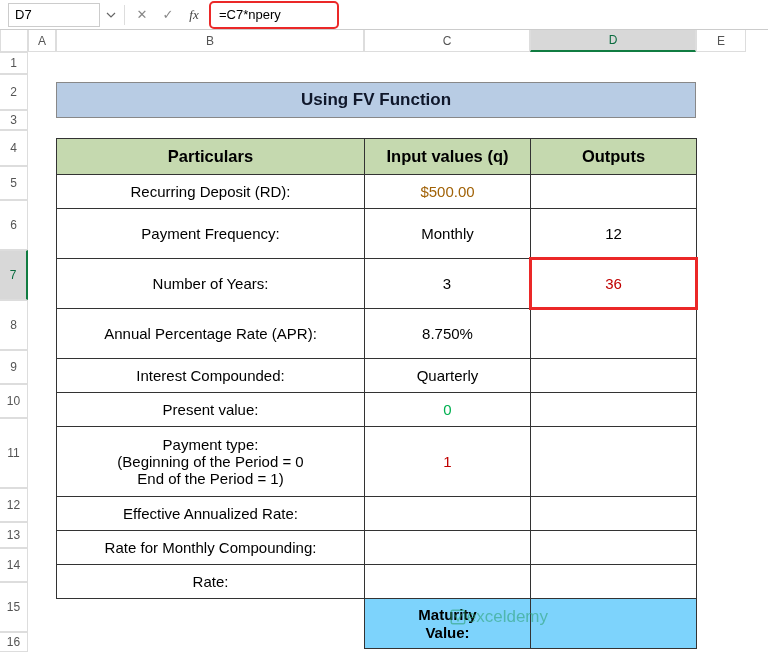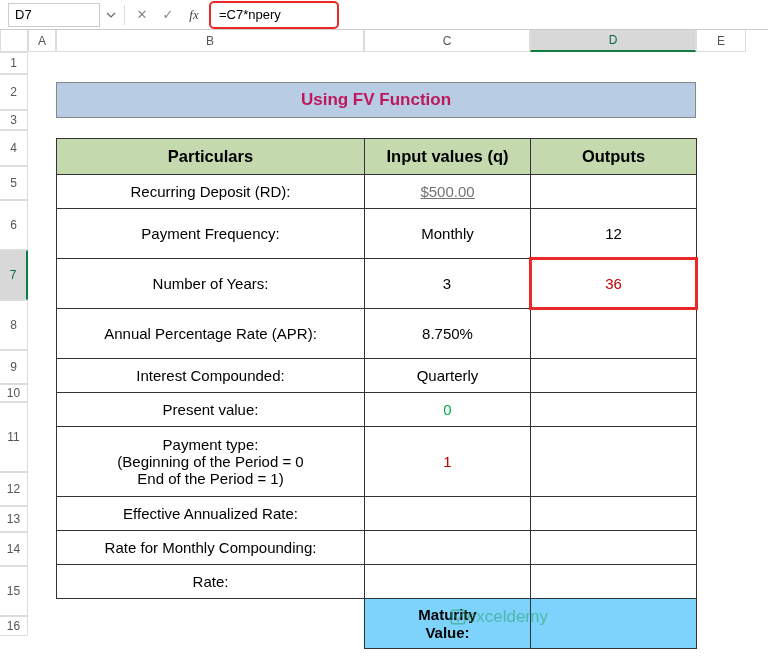--- a/index.html
+++ b/index.html
@@ -16,35 +16,35 @@
 .grid-wrap { position: relative; }
 .col-headers { display: grid; grid-template-columns: 28px 28px 308px 166px 166px 50px; height: 22px; }
 .ch { border: 1px solid #ddd; border-top: none; background: #fff; display: flex; align-items: center; justify-content: center; font-size: 12px; color: #555; }
 .ch.sel { background: #d8d8d8; color: #0a6b3f; border-bottom: 2px solid #107c41; }
 .ch.corner { background: #fff; }
 .rh { border: 1px solid #ddd; border-left: none; background: #fff; display: flex; align-items: center; justify-content: center; font-size: 12px; color: #555; }
 .rh.sel { background: #d8d8d8; color: #0a6b3f; border-right: 2px solid #107c41; }
 
 .sheet-area { position: absolute; left: 56px; top: 22px; width: 690px; }
 .title-row { height: 36px; margin-top: 22px; }
-.title-cell { background: #b8cce4; border: 1px solid #888; display: flex; align-items: center; justify-content: center; font-weight: bold; font-size: 17px; color: #be185d; width: 640px; margin-left: 0; height: 36px; margin-top: 30px; }
+.title-cell { background: #b8cce4; border: 1px solid #888; display: flex; align-items: center; justify-content: center; font-weight: bold; font-size: 17px; color: #0f172a; width: 640px; margin-left: 0; height: 36px; margin-top: 30px; }
 
 .tbl { border-collapse: collapse; margin-top: 20px; }
 .tbl th, .tbl td { border: 1.5px solid #333; text-align: center; vertical-align: middle; font-size: 15px; }
 .tbl th { background: #c5d9af; font-weight: bold; height: 36px; font-size: 16.5px; }
 .tbl th.colB { width: 308px; }
 .tbl th.colC { width: 166px; }
 .tbl th.colD { width: 166px; }
 .tbl td.colB { width: 308px; }
 .tbl td.colC { width: 166px; }
 .tbl td.colD { width: 166px; }
 .r-norm { height: 34px; }
 .r-tall { height: 50px; }
 .r-xtall { height: 70px; }
-.purple { color: #737373; text-decoration: underline; }
+.purple { color: #a16207; }
 .green { color: #00b050; }
 .red { color: #c00000; }
 .maturity-cell { background: #7dd3fc; font-weight: bold; line-height: 1.2; }
 .active-highlight { border: 3px solid #eb2828 !important; border-radius: 3px; color: #c00000; }
 
 .watermark { position: absolute; right: 220px; bottom: 44px; display: flex; align-items: center; gap: 0; opacity: 0.55; font-size: 17px; color: #2aa06f; }
 .watermark .wicon { width: 18px; height: 18px; }
 
 
 .rows-col { position: absolute; left: 0; top: 22px; width: 28px; }
@@ -86,21 +86,21 @@
   <div class="rows-col" id="rows-col">
       <div class="rh" style="height: 22px;">1</div>
       <div class="rh" style="height: 36px;">2</div>
       <div class="rh" style="height: 20px;">3</div>
       <div class="rh" style="height: 36px;">4</div>
       <div class="rh" style="height: 34px;">5</div>
       <div class="rh" style="height: 50px;">6</div>
       <div class="rh sel" style="height: 50px;">7</div>
       <div class="rh" style="height: 50px;">8</div>
       <div class="rh" style="height: 34px;">9</div>
-      <div class="rh" style="height: 18px;">10</div>
+      <div class="rh" style="height: 34px;">10</div>
       <div class="rh" style="height: 70px;">11</div>
       <div class="rh" style="height: 34px;">12</div>
       <div class="rh" style="height: 26px;">13</div>
       <div class="rh" style="height: 34px;">14</div>
       <div class="rh" style="height: 50px;">15</div>
       <div class="rh" style="height: 20px;">16</div>
     </div>
 
   <div class="sheet-area">
     <div class="title-row">

